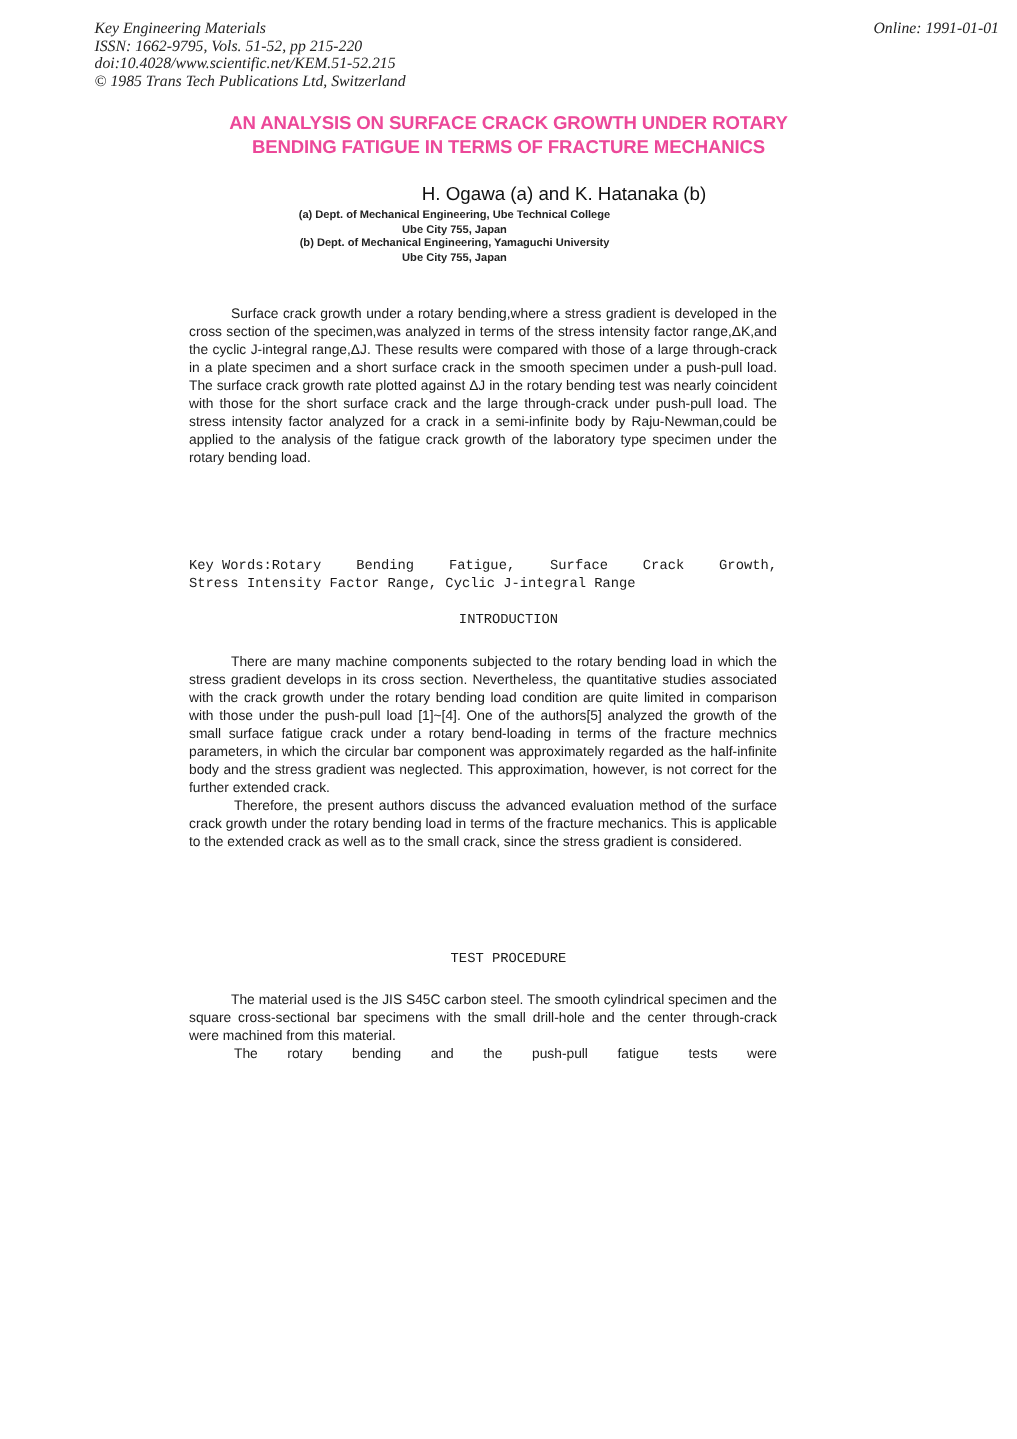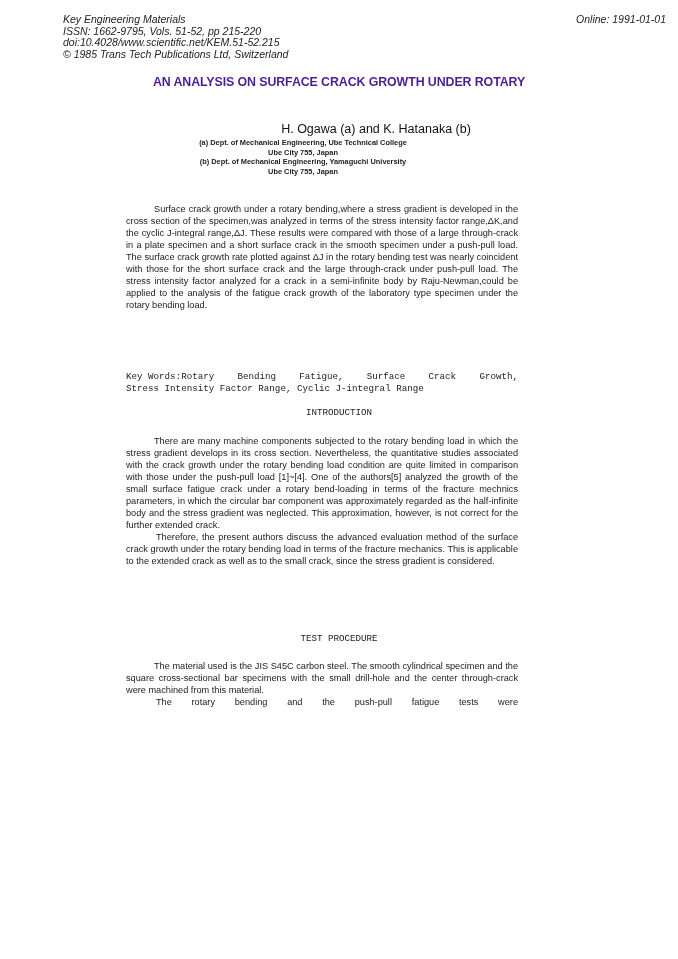--- a/index.html
+++ b/index.html
@@ -1,20 +1,20 @@
 <!DOCTYPE html>
 <html><head>
 <meta charset="utf-8">
 <style>
   html, body { margin:0; padding:0; background:#ffffff; }
   body { width:678px; height:959px; position:relative; overflow:hidden; color:#111; }
-  .hdr { position:absolute; font-family:Liberation Sans, sans-serif; font-style:italic; font-size:10.5px; line-height:11.5px; color:#222; }
+  .hdr { position:absolute; font-family:Liberation Serif, serif; font-style:italic; font-size:10.5px; line-height:11.5px; color:#222; }
   .hdr-left { left:63px; top:14px; }
   .hdr-right { right:12px; top:14px; }
-  .title { position:absolute; left:0; width:678px; top:74px; text-align:center; font-family:"Liberation Sans", sans-serif; font-weight:bold; font-size:12.4px; line-height:16px; color:#4c1d95; letter-spacing:-0.1px; }
+  .title { position:absolute; left:0; width:678px; top:74px; text-align:center; font-family:"Liberation Sans", sans-serif; font-weight:bold; font-size:12.4px; line-height:16px; color:#ec4899; letter-spacing:-0.1px; }
   .authors { position:absolute; left:0; width:678px; top:122px; text-align:center; font-family:"Liberation Sans", sans-serif; font-size:12.5px; line-height:15px;padding-left:37px; }
   .affil { position:absolute; left:0; width:606px; top:138px; text-align:center; font-family:"Liberation Sans", sans-serif; font-size:7.4px; line-height:9.6px; font-weight:bold; color:#222; }
   .body { position:absolute; left:126px; width:392px; font-family:Liberation Sans, sans-serif; font-size:9.2px; line-height:12px; color:#1a1a1a; }
   .body p { margin:0; text-align:justify; text-align-last:left; }
   .indent { text-indent:28px; }
   .indent2 { text-indent:30px; }
   .heading { position:absolute; left:0; width:678px; text-align:center; font-family:"Liberation Mono", monospace; font-size:9.2px; line-height:12px; color:#1a1a1a; }
   .kw { position:absolute; left:126px; width:392px; font-family:"Liberation Mono", monospace; font-size:9.2px; line-height:12px; color:#1a1a1a; }
   .kw-line1 { display:flex; justify-content:space-between; }
 </style>
@@ -24,20 +24,21 @@
 <div class="hdr hdr-left">
   <div>Key Engineering Materials</div>
   <div>ISSN: 1662-9795, Vols. 51-52, pp 215-220</div>
   <div>doi:10.4028/www.scientific.net/KEM.51-52.215</div>
   <div>© 1985 Trans Tech Publications Ltd, Switzerland</div>
 </div>
 <div class="hdr hdr-right">Online: 1991-01-01</div>
 
 <div class="title">
   <div>AN ANALYSIS ON SURFACE CRACK GROWTH UNDER ROTARY</div>
+  <div>BENDING FATIGUE IN TERMS OF FRACTURE MECHANICS</div>
 </div>
 
 <div class="authors">H. Ogawa (a) and K. Hatanaka (b)</div>
 
 <div class="affil">
   <div>(a) Dept. of Mechanical Engineering, Ube Technical College</div>
   <div>Ube City 755, Japan</div>
   <div>(b) Dept. of Mechanical Engineering, Yamaguchi University</div>
   <div>Ube City 755, Japan</div>
 </div>

